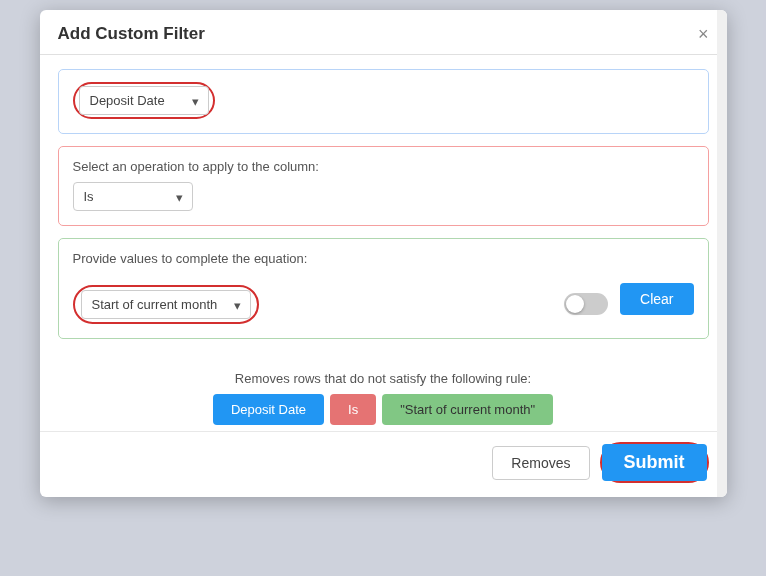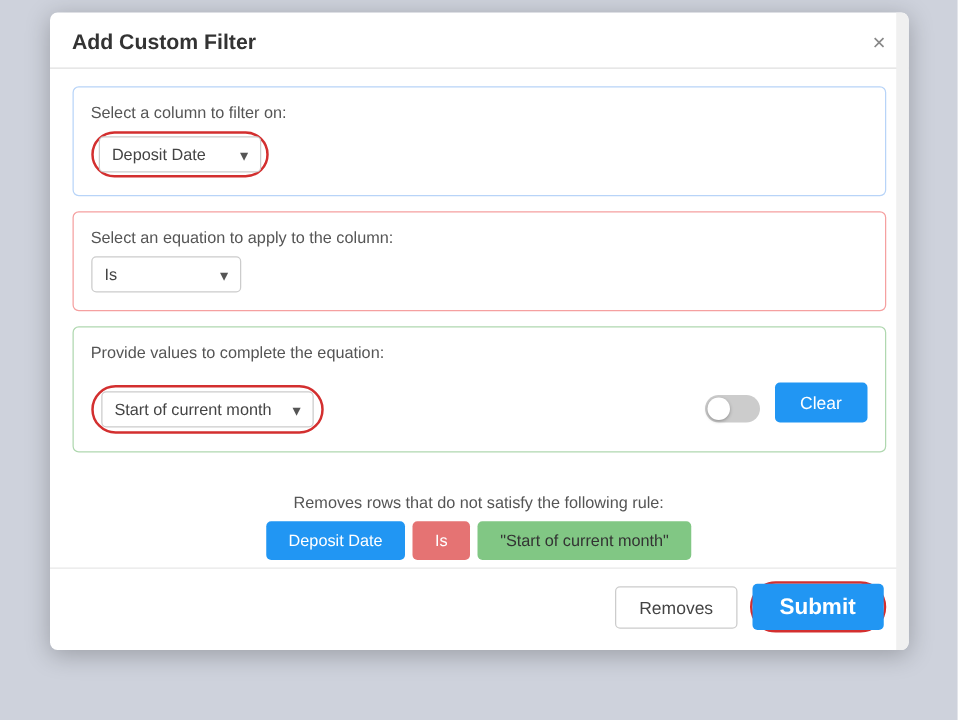--- a/index.html
+++ b/index.html
@@ -239,35 +239,34 @@
     <div class="scrollbar-area"></div>
 
     <div class="modal-header">
       <span class="modal-title">Add Custom Filter</span>
       <button class="close-btn">×</button>
     </div>
 
     <div class="modal-body">
 
       <div class="section-box">
-        <div class="section-label">Select a column to filter on:</div>
         <div class="col-circle">
           <div class="select-wrapper select-column">
             <select>
               <option>Deposit Date</option>
               <option>Amount</option>
               <option>Status</option>
               <option>Name</option>
             </select>
           </div>
         </div>
       </div>
 
       <div class="section-box pink">
-        <div class="section-label">Select an equation to apply to the column:</div>
+        <div class="section-label">Select an operation to apply to the column:</div>
         <div class="select-wrapper select-operation">
           <select>
             <option>Is</option>
             <option>Is Not</option>
             <option>Contains</option>
             <option>Greater Than</option>
             <option>Less Than</option>
           </select>
         </div>
       </div>

